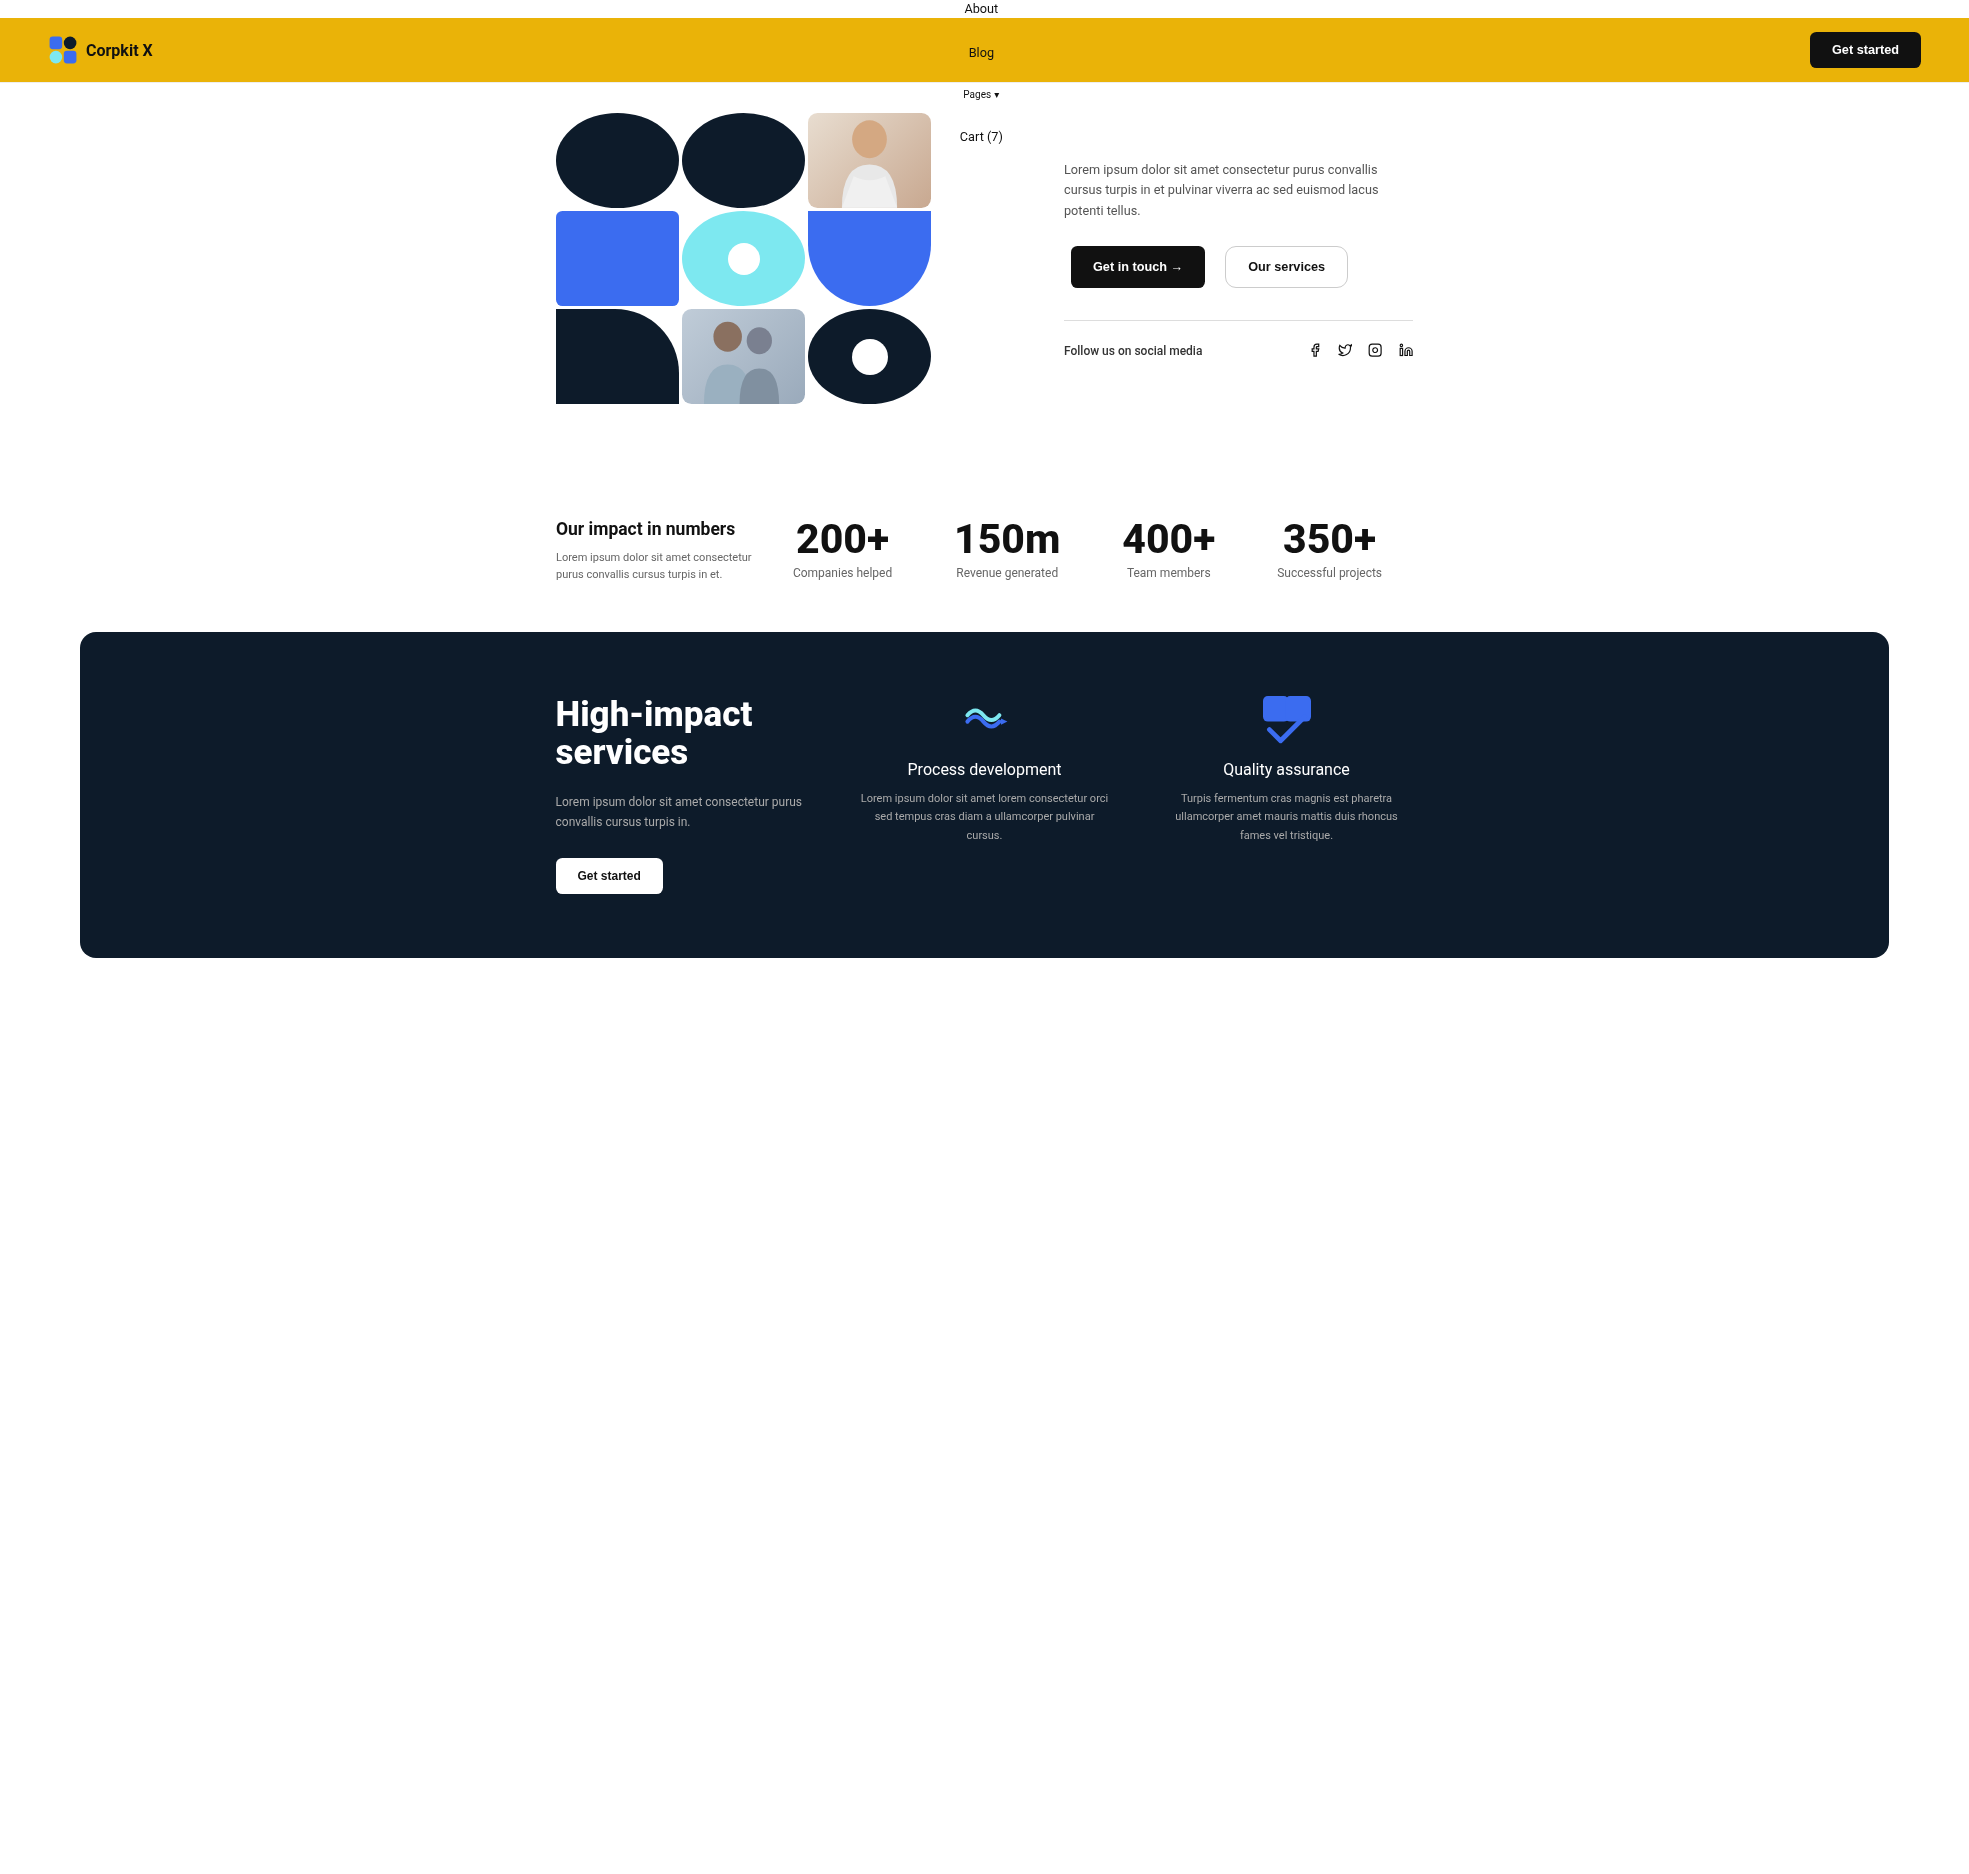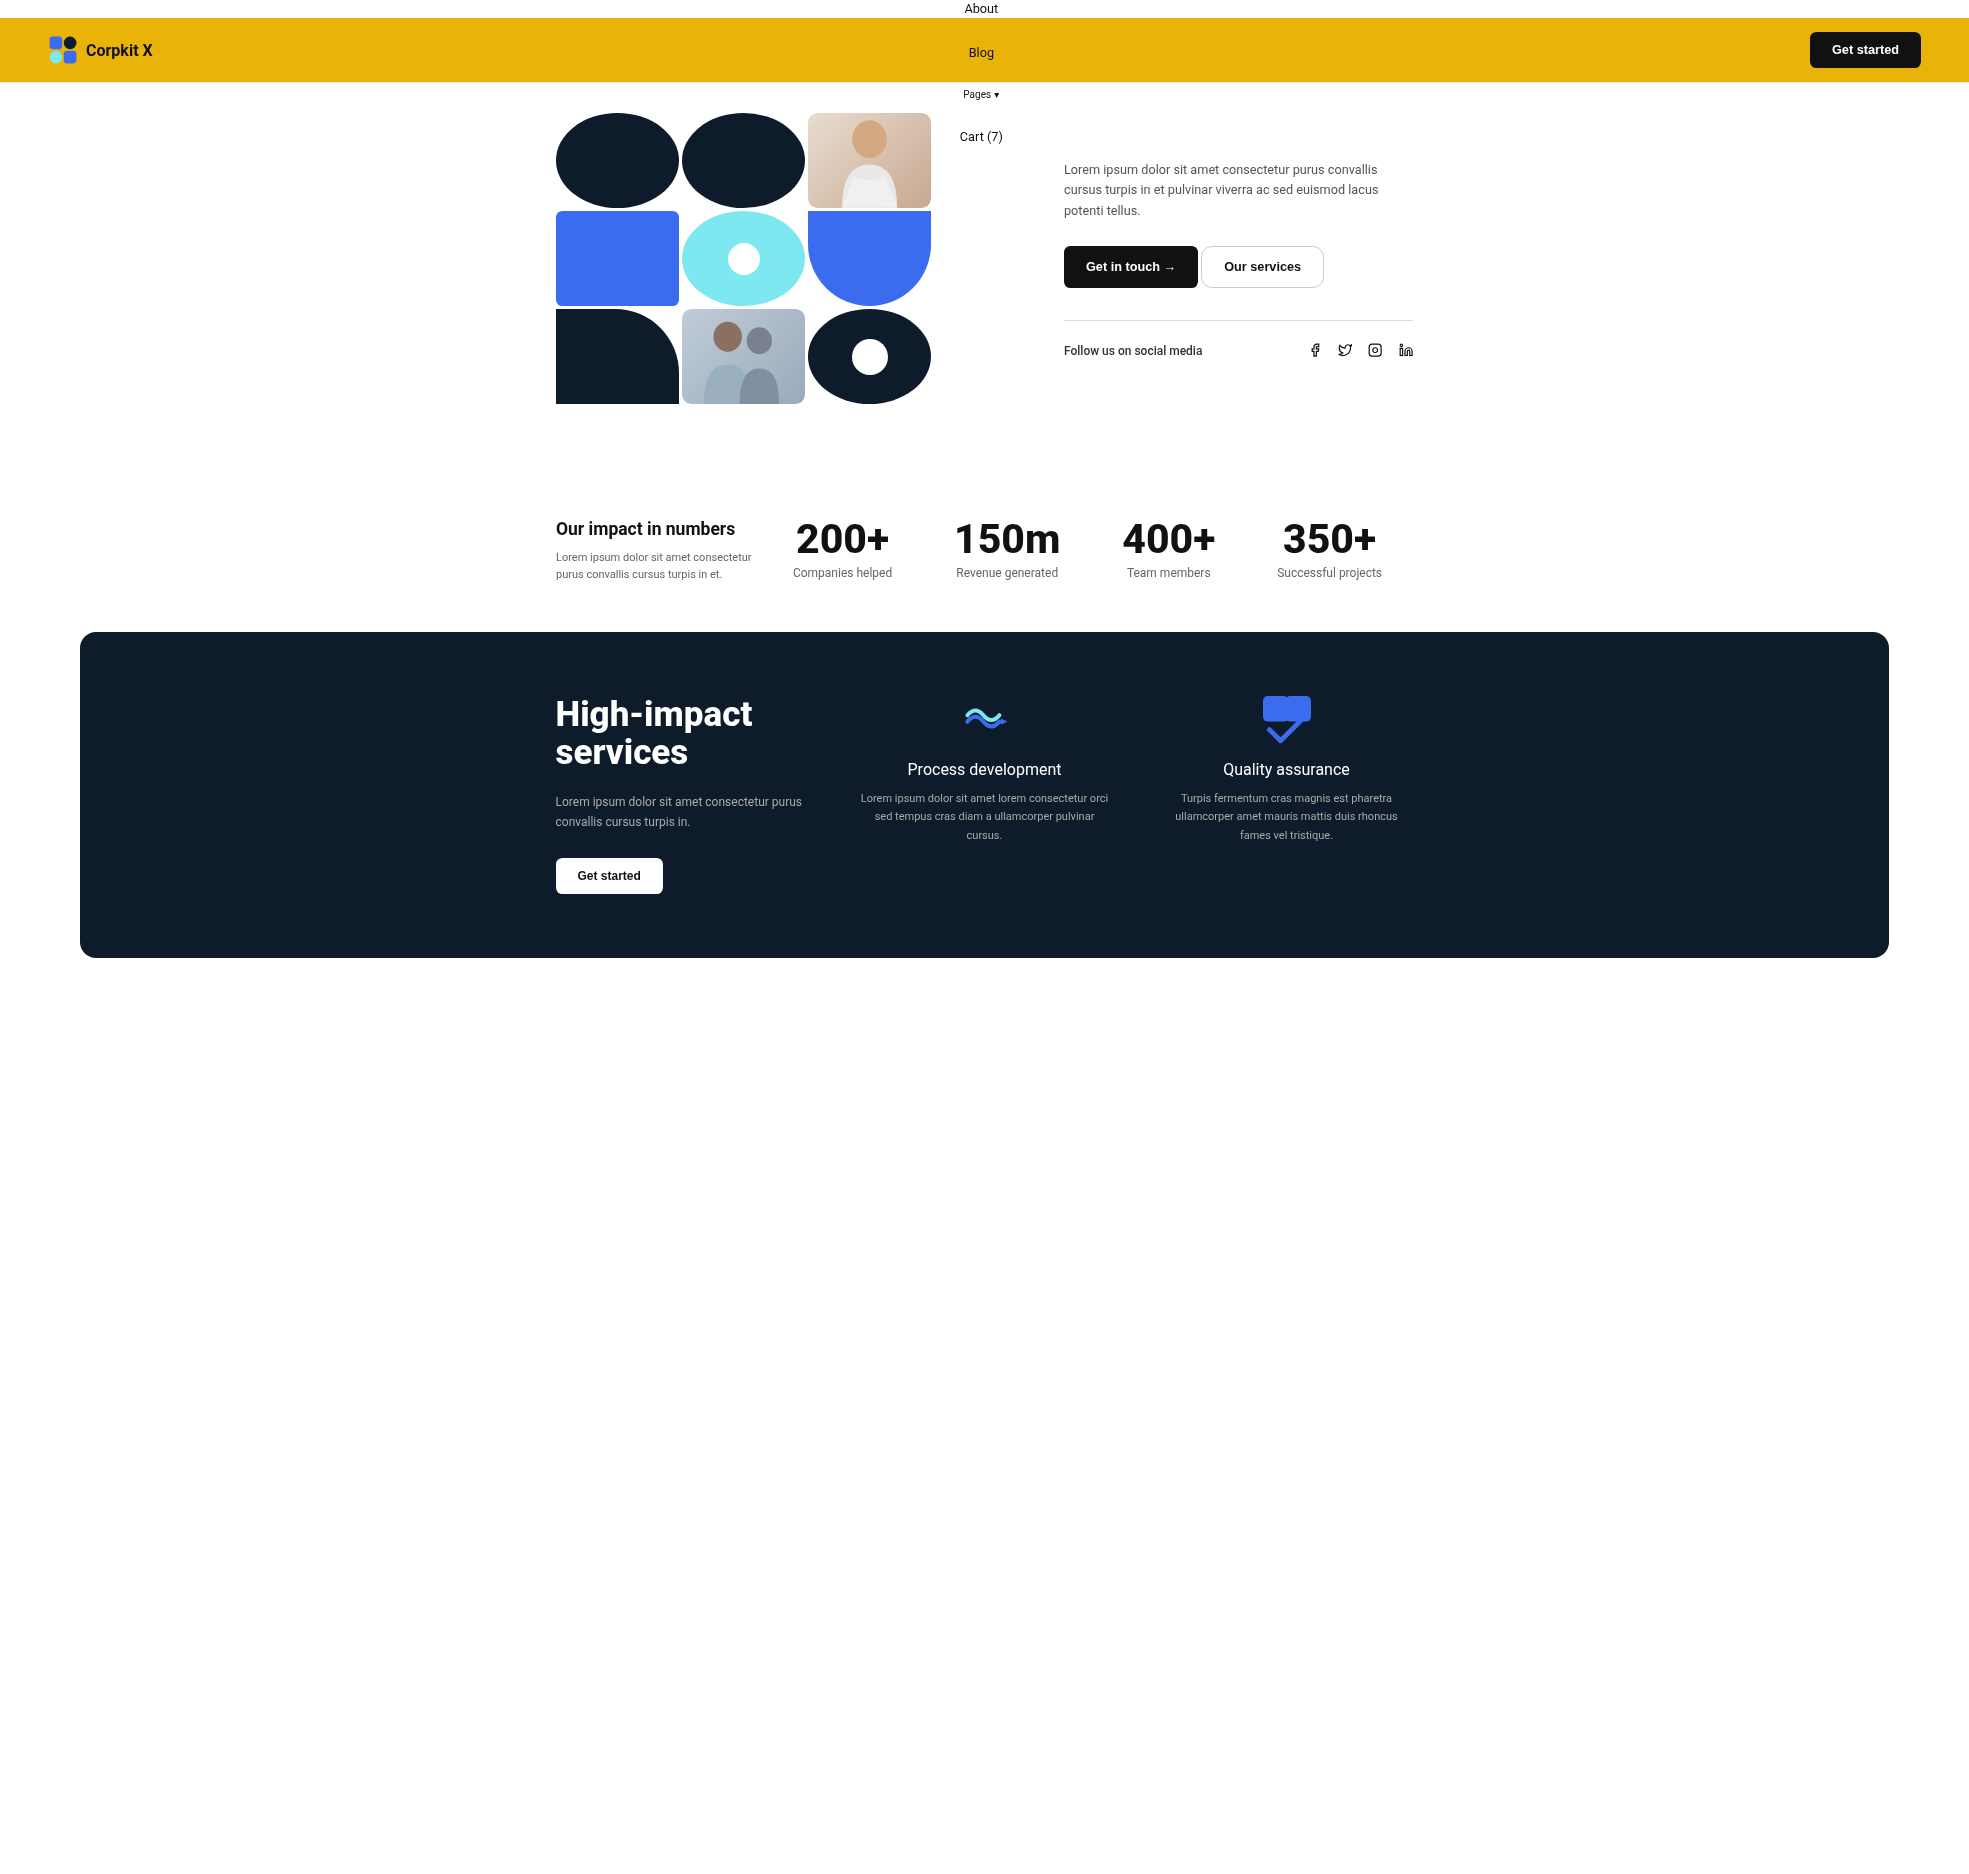--- a/index.html
+++ b/index.html
@@ -41,21 +41,21 @@
     .s-cyan-circle { background: #7de8f0; border-radius: 50%; width: 123px; height: 95px; display: flex; align-items: center; justify-content: center; }
     .s-cyan-circle-inner { width: 32px; height: 32px; background: #fff; border-radius: 50%; }
     .s-blue-half { background: #3b6cf0; width: 123px; height: 95px; border-radius: 0 0 64px 64px; }
     .s-dark-bottom-left { background: #0d1b2a; width: 123px; height: 95px; border-radius: 0 64px 0 0; }
     .s-dark-circle-2 { background: #0d1b2a; border-radius: 50%; width: 123px; height: 95px; display: flex; align-items: center; justify-content: center; }
     .s-dark-circle-2-inner { width: 36px; height: 36px; background: #fff; border-radius: 50%; }
 
     .hero-content { max-width: 349px; }
     .hero-title { font-size: 41px; font-weight: 800; line-height: 1.1; margin-bottom: 16px; color: #111; }
     .hero-desc { font-size: 12.7px; color: #555; line-height: 1.6; margin-bottom: 25.4px; }
-    .hero-buttons { display: flex; gap: 3px; margin-bottom: 32px; }
+    .hero-buttons { display: flex; gap: 20px; margin-bottom: 32px; margin-left: 7px; }
     .btn-primary {
       background: #111; color: #fff; border: none; padding: 12.7px 22px;
       border-radius: 6.4px; font-size: 12.7px; font-weight: 600; cursor: pointer;
       display: flex; align-items: center; gap: 6.4px;
     }
     .btn-secondary {
       background: #fff; color: #111; border: 1.6px solid #ccc; padding: 12.7px 22px;
       border-radius: 11px; font-size: 12.7px; font-weight: 600; cursor: pointer;
     }
     .hero-social-divider { border-top: 0.8px solid #ddd; padding-top: 22px; display: flex; align-items: center; justify-content: space-between; }

